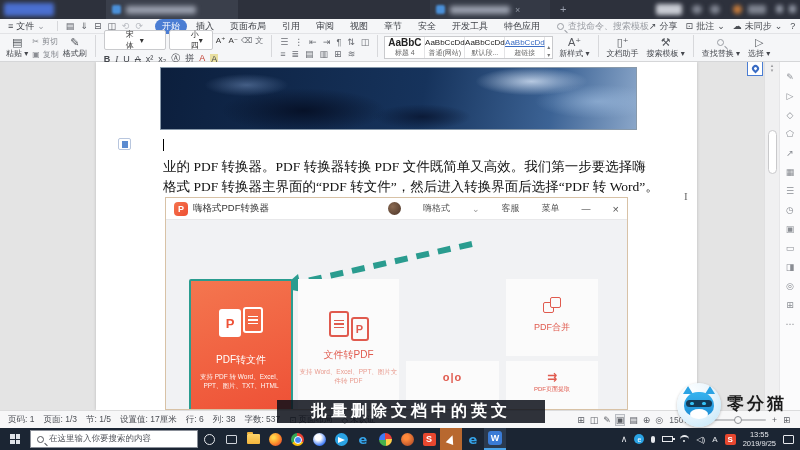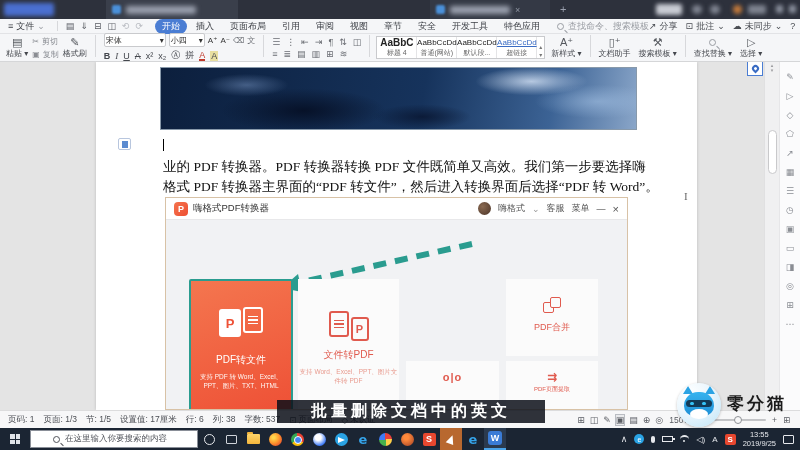--- a/index.html
+++ b/index.html
@@ -31,21 +31,21 @@
   .mb-right .itm { display:flex; align-items:center; gap:3px; }
 
   
   .ribbon { position:absolute; left:0; top:34px; width:800px; height:28px; background:#f5f6f8; border-bottom:1px solid #d5d6d8; display:flex; align-items:stretch; padding:1px 2px; }
   .rgroup { display:flex; align-items:center; }
   .bigbtn { display:flex; flex-direction:column; align-items:center; justify-content:center; font-size:8px; color:#44474d; padding:0 4px; }
   .bigbtn .bicon { font-size:11px; line-height:12px; color:#55585e; }
   .ministack { display:flex; flex-direction:column; justify-content:center; gap:2px; font-size:8px; color:#8a8d93; }
   .ministack .row { display:flex; gap:3px; align-items:center; }
   .fontgrp { display:flex; flex-direction:column; justify-content:center; gap:2px; padding:0 4px; }
-  .combo { background:#fff; border:1px solid #c9cacd; border-radius:2px; font-size:8px; color:#333; padding:0 1px; height:14px; display:inline-flex; align-items:center; justify-content:space-between; }
+  .combo { background:#fff; border:1px solid #c9cacd; border-radius:2px; font-size:8px; color:#333; padding:0 21px; height:20px; display:inline-flex; align-items:center; justify-content:space-between; }
   .fmtrow { display:flex; gap:5px; font-size:9px; color:#44474d; align-items:center; }
   .fmtrow .red { color:#c0392b; border-bottom:2px solid #c0392b; line-height:8px; }
   .fmtrow .hl { background:#e8dfa0; padding:0 1px; }
   .paragrp { display:flex; flex-direction:column; justify-content:center; gap:2px; padding:0 4px; color:#6a6d73; font-size:9px; }
   .paragrp .row { display:flex; gap:6px; }
   .styles { display:flex; align-items:flex-end; background:#fff; border:1px solid #c9cacd; margin:1px 2px; }
   .stylecell { width:40px; border-right:1px solid #e4e4e6; display:flex; flex-direction:column; align-items:center; justify-content:center; height:100%; }
   .stylecell .sample { font-size:8px; color:#222; line-height:10px; }
   .stylecell:first-child .sample { font-size:10px; font-weight:bold; }
   .stylecell.link .sample { color:#3a6cc4; text-decoration:underline; }
@@ -69,21 +69,21 @@
   .para { position:absolute; left:163px; top:74px; width:482px; font-family:"Liberation Serif","DejaVu Serif",serif; font-size:13.5px; line-height:20.5px; color:#111; }
   .para div { white-space:nowrap; }
   .caret { display:inline-block; width:1px; height:12px; background:#000; vertical-align:-1px; }
   .ibeam { position:absolute; left:684px; top:128px; color:#6a6a6a; font-size:11px; font-family:"Liberation Serif",serif; }
 
   
   .appshot { position:absolute; left:165px; top:135px; width:463px; height:213px; border:1px solid #d8c2a6; background:#f1f2f4; overflow:hidden; }
   .app-titlebar { height:22px; background:#fff; border-bottom:1px solid #e8e8ea; display:flex; align-items:center; padding:0 8px; gap:5px; font-size:9px; color:#444; }
   .app-logo { width:14px; height:14px; border-radius:4px; background:linear-gradient(135deg,#f4734d,#ee4f33); color:#fff; font-weight:bold; font-size:9px; display:flex; align-items:center; justify-content:center; }
   .app-title { font-size:9.5px; color:#333; }
-  .app-tb-right { margin-left:auto; display:flex; align-items:center; gap:7px; color:#555; }
+  .app-tb-right { margin-left:auto; display:flex; align-items:center; gap:22px; color:#555; }
   .avatar { width:13px; height:13px; border-radius:50%; background:radial-gradient(circle at 35% 35%, #8a6a52, #4a3326); }
   .app-body { position:relative; height:191px; }
   .card { position:absolute; background:#fbfbfb; display:flex; flex-direction:column; align-items:center; }
   .card .lab { color:#e05a4e; font-size:9px; }
   .card-primary { left:23px; top:59px; width:104px; height:132px; background:linear-gradient(160deg,#f4764f,#ee5136); border:2px solid #2a9c8f; border-radius:2px; }
   .ic-docs { position:relative; width:44px; height:36px; margin-top:26px; }
   .doc-front { position:absolute; left:0; top:2px; width:22px; height:28px; background:#fff; border-radius:3px; color:#ee5136; font-weight:bold; font-size:13px; display:flex; align-items:center; justify-content:center; }
   .doc-back { position:absolute; right:0; top:0; width:20px; height:26px; border:2px solid #fff; border-radius:3px; display:flex; flex-direction:column; justify-content:center; gap:2px; padding:0 3px; }
   .doc-back b { display:block; height:1.5px; background:#fff; }
   .card-primary .lab { color:#fff; font-size:10px; margin-top:10px; }
@@ -143,21 +143,21 @@
   .cat-visor { position:absolute; left:9px; top:17px; width:26px; height:7px; background:#123a57; border-radius:4px; }
   .cat-eye { position:absolute; top:19px; width:4px; height:3px; background:#35c3f7; border-radius:2px; }
   .cat-muzzle { position:absolute; left:13px; top:26px; width:18px; height:10px; background:#fff; border-radius:50%; }
   .wm-text { left:727px; top:392px; font-size:17px; font-weight:900; color:#1b1b1b; letter-spacing:3px; font-family:"DejaVu Sans",sans-serif; }
 
   
   .taskbar { position:absolute; left:0; top:428px; width:800px; height:22px; background:#1b2533; display:flex; align-items:center; z-index:50; }
   .tb-start { width:30px; height:22px; display:flex; align-items:center; justify-content:center; }
   .win-logo { width:10px; height:10px; display:grid; grid-template-columns:1fr 1fr; gap:1px; }
   .win-logo i { background:#dfe3e8; }
-  .tb-search { width:168px; height:18px; background:#fff; border:1px solid #8a8f98; display:flex; align-items:center; gap:5px; padding:0 22px; color:#50535a; font-size:8.5px; }
+  .tb-search { width:168px; height:18px; background:#fff; border:1px solid #8a8f98; display:flex; align-items:center; gap:5px; padding:0 6px; color:#50535a; font-size:8.5px; }
   .tb-search .s-ico, .tb-search .s-ico::after { border-color:#50535a; background:#50535a; }
   .tb-search .s-ico { background:transparent; }
   .tb-ico { width:22px; height:22px; display:flex; align-items:center; justify-content:center; flex:none; }
   .circ { width:13px; height:13px; border-radius:50%; }
   .cortana { width:11px; height:11px; border:1.5px solid #e8eaee; border-radius:50%; }
   .taskview { width:11px; height:9px; border:1px solid #cfd3da; border-radius:1px; }
   .folder { width:13px; height:10px; background:linear-gradient(180deg,#ffd56b,#f3b53c); border-radius:1px; position:relative; }
   .folder::before { content:""; position:absolute; left:0; top:-2px; width:6px; height:2px; background:#f3b53c; border-radius:1px 1px 0 0; }
   .firefox { background:radial-gradient(circle at 35% 35%, #ffd54d 10%, #ff9a2e 45%, #e8542c 80%); }
   .chrome { background:conic-gradient(#ea4335 0 33%, #fbbc05 33% 66%, #34a853 66% 100%); position:relative; }

